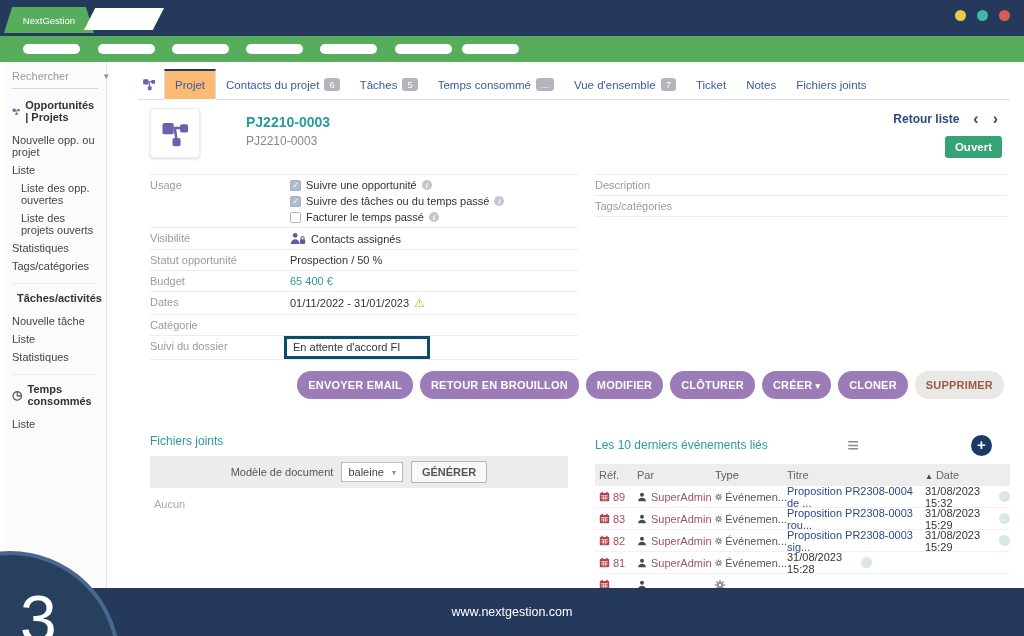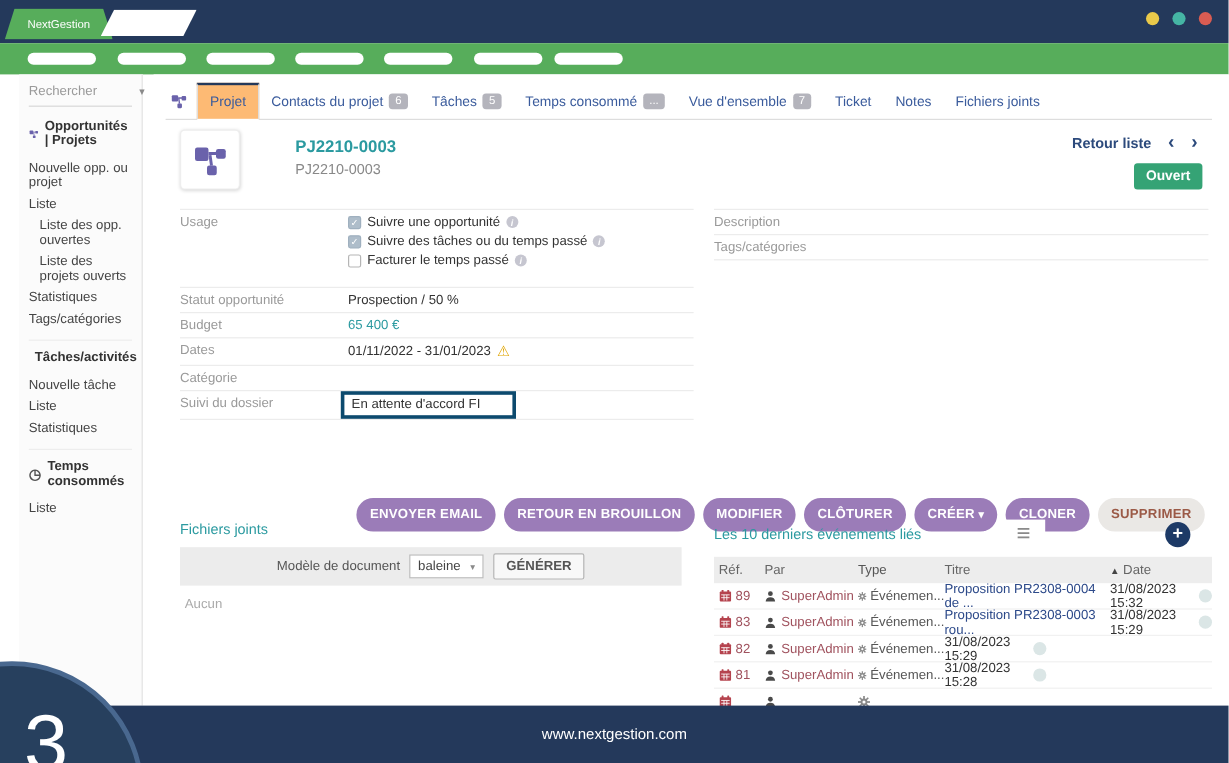--- a/index.html
+++ b/index.html
@@ -14,21 +14,21 @@
   .white-slab { position:absolute; left:84px; top:8px; width:80px; height:22px; background:#fff;
               clip-path:polygon(14% 0,100% 0,86% 100%,0 100%); }
   .dots { position:absolute; right:14px; top:10px; display:flex; gap:11px; }
   .dot { width:11px; height:11px; border-radius:50%; }
 
   
   .greenbar { position:absolute; left:0; top:36px; width:1024px; height:26px; background:#57ad5b; }
   .pill { position:absolute; top:8px; width:57px; height:10px; background:#fff; border-radius:5px; }
 
   
-  .sidebar { position:absolute; left:16px; top:62px; width:103px; bottom:48px; background:#fbfbfb;
+  .sidebar { position:absolute; left:4px; top:62px; width:103px; bottom:48px; background:#fbfbfb;
              border-right:1px solid #e3e3e3; padding:8px 8px 0 8px; font-size:11px; color:#444; }
   .search-row { display:flex; align-items:center; border-bottom:1px solid #d8d8d8; padding-bottom:6px; margin-bottom:10px; }
   .search-row input { border:none; outline:none; background:transparent; width:92px; font-size:11px; color:#666;
                       font-family:"Liberation Sans", sans-serif; }
   .search-row input::placeholder { color:#9a9a9a; }
   .search-caret { color:#8a8a8a; font-size:9px; margin-left:auto; }
   .side-section { border-bottom:1px solid #ededed; padding-bottom:8px; margin-bottom:8px; }
   .side-section:last-child { border-bottom:none; }
   .side-head { display:flex; align-items:center; gap:5px; font-weight:bold; color:#333; margin:6px 0 8px 0; }
   .side-item { padding:3px 0; color:#444; cursor:pointer; }
@@ -71,21 +71,21 @@
   .info { width:10px; height:10px; border-radius:50%; background:#c6c6d0; color:#fff; font-size:7.5px; font-weight:bold;
           font-style:italic; display:inline-flex; align-items:center; justify-content:center; }
   .teal { color:#2b9aa0; }
   .weighted-label { color:#a9a9a9; margin-left:16px; }
   .warn { color:#e0a400; font-size:12px; }
   .red-annotation { border:3px solid #0c4a6e; padding:2px 8px 3px 6px; margin:-4px 0 -4px -6px; min-width:146px; display:inline-block; }
 
   
   .actions { position:absolute; top:309px; right:20px; display:flex; gap:7px; }
   .btn { font-family:"Liberation Sans", sans-serif; font-size:11px; font-weight:bold; padding:8px 11px;
-         border-radius:14px; border:none; cursor:pointer; letter-spacing:.2px;margin-top:44px; }
+         border-radius:14px; border:none; cursor:pointer; letter-spacing:.2px; }
   .btn-purple { background:#9b7cb8; color:#fff; }
   .btn-light { background:#eae8e5; color:#9b5a47; }
   .btn .dd-caret { font-size:9px; margin-left:3px; }
 
   
   .attach-title { position:absolute; left:22px; top:372px; color:#2b9aa0; font-size:12px; }
   .attach-bar { position:absolute; left:22px; top:394px; width:418px; height:32px; background:#ececec;
                 display:flex; align-items:center; justify-content:center; gap:8px; font-size:11px; color:#555; }
   .model-select { background:#fff; border:1px solid #bbb; padding:3px 6px; font-size:11px; color:#444;
                   display:inline-flex; align-items:center; gap:8px; cursor:pointer; }
@@ -269,25 +269,39 @@
           <div class="cb-line">
             <span class="cb checked">✓</span>
             <span>Suivre une opportunité</span>
             <span class="info">i</span>
           </div>
           <div class="cb-line">
             <span class="cb checked">✓</span>
             <span>Suivre des tâches ou du temps passé</span>
             <span class="info">i</span>
           </div>
-          <div class="cb-line" style="margin-bottom:12px">
+          <div class="cb-line" style="margin-bottom:0">
             <span class="cb"></span>
             <span>Facturer le temps passé</span>
             <span class="info">i</span>
           </div>
+        </div>
+      </div>
+      <div class="frow">
+        <div class="flabel">Visibilité</div>
+        <div class="fvalue">
+          <svg width="16" height="13" viewBox="0 0 20 16">
+              <g fill="#5b5ea6">
+                <circle cx="6.5" cy="4" r="3"></circle>
+                <path d="M1 15 c0-4 2.8-6 5.5-6 s5.5 2 5.5 6z"></path>
+                <rect x="12.5" y="9" width="6.5" height="6" rx="1"></rect>
+                <path d="M13.8 9 v-1.6 a1.9 1.9 0 013.8 0 V9" stroke="#5b5ea6" stroke-width="1.4" fill="none"></path>
+              </g>
+            </svg>
+          <span>Contacts assignés</span>
         </div>
       </div>
       <div class="frow">
         <div class="flabel">Statut opportunité</div>
         <div class="fvalue">
             <span>Prospection / 50 %</span>
           </div>
       </div>
       <div class="frow">
         <div class="flabel">Budget</div>
@@ -470,20 +484,21 @@
                 <rect x="6" y="0" width="2" height="14"></rect>
                 <rect x="0" y="6" width="14" height="2"></rect>
                 <rect x="6" y="0" width="2" height="14" transform="rotate(45 7 7)"></rect>
                 <rect x="0" y="6" width="14" height="2" transform="rotate(45 7 7)"></rect>
                 <circle cx="7" cy="7" r="4"></circle>
               </g>
               <circle cx="7" cy="7" r="1.8" fill="#fff"></circle>
             </svg>
             <span>Événemen...</span>
           </div>
+        <div class="c-titre"><span class="titre-link">Proposition PR2308-0003 sig...</span></div>
         <div class="c-date"><span class="date-val">31/08/2023 15:29</span></div>
         <div class="c-circ">
             <span class="row-circ"></span>
           </div>
       </div>
 
       <div class="erow">
         <div class="c-ref">
             <svg width="11" height="11" viewBox="0 0 14 14">
               <rect x="1" y="2.5" width="12" height="10.5" rx="1" fill="#b5434e"></rect>

